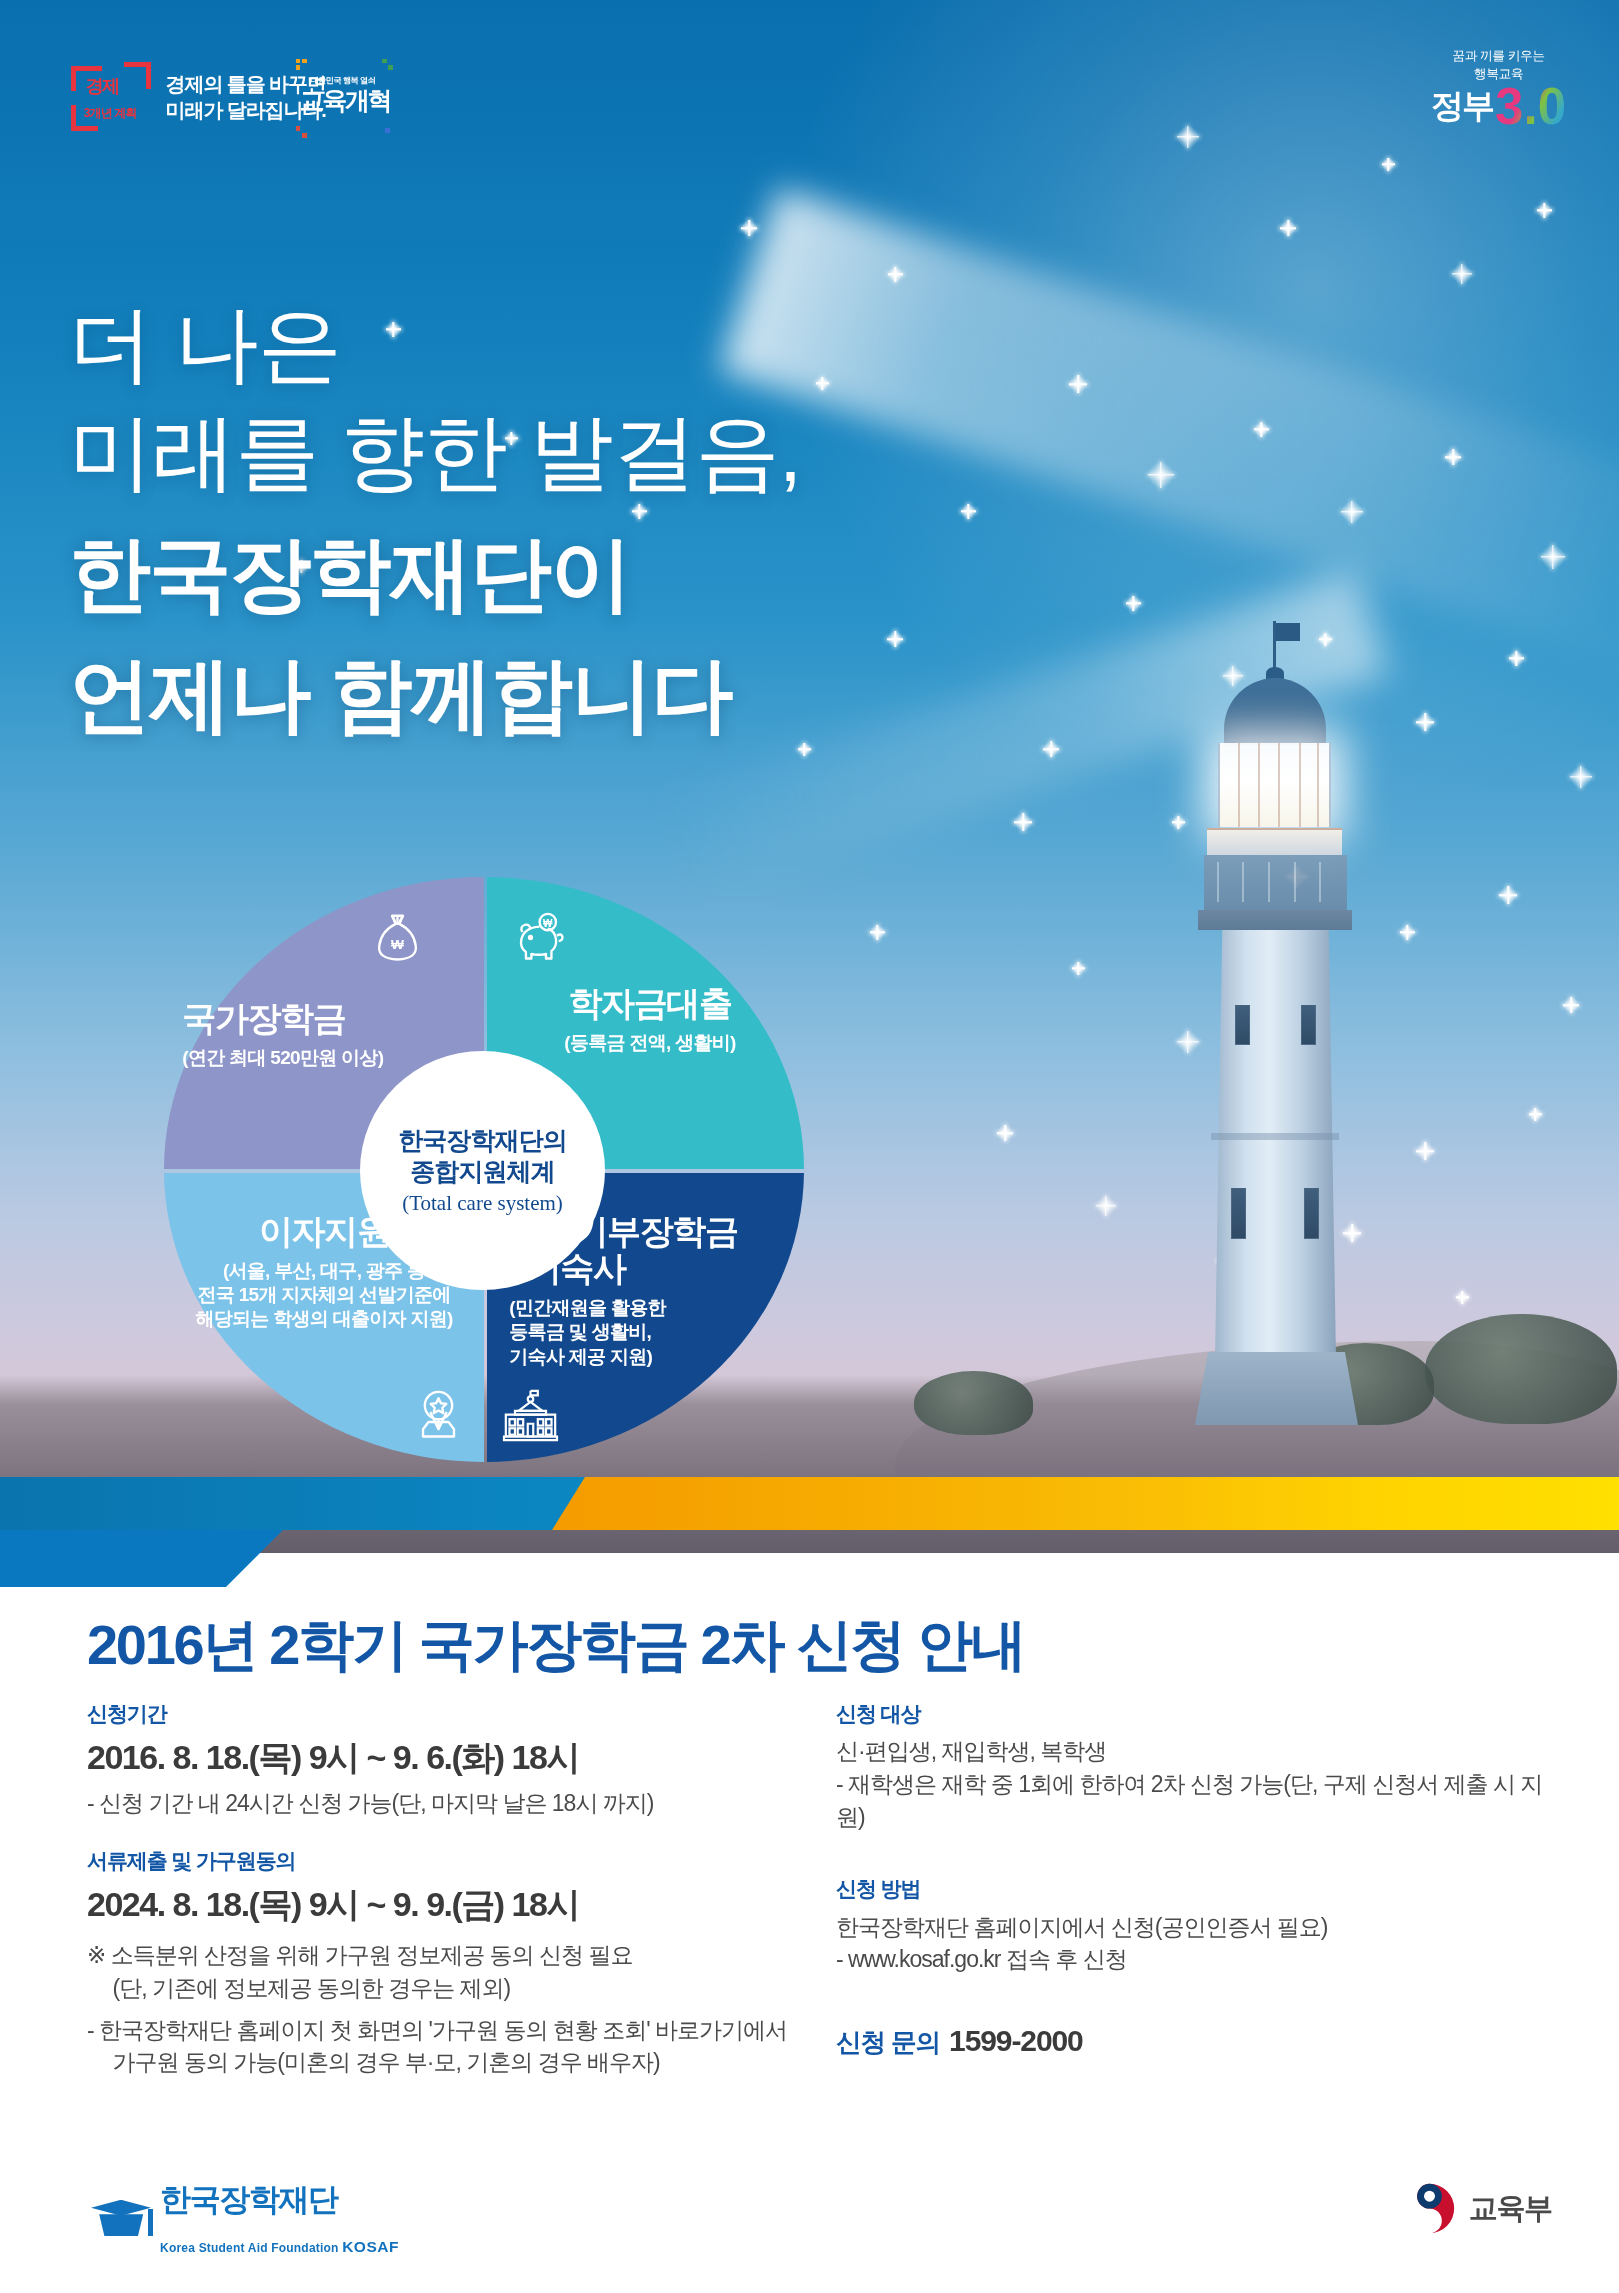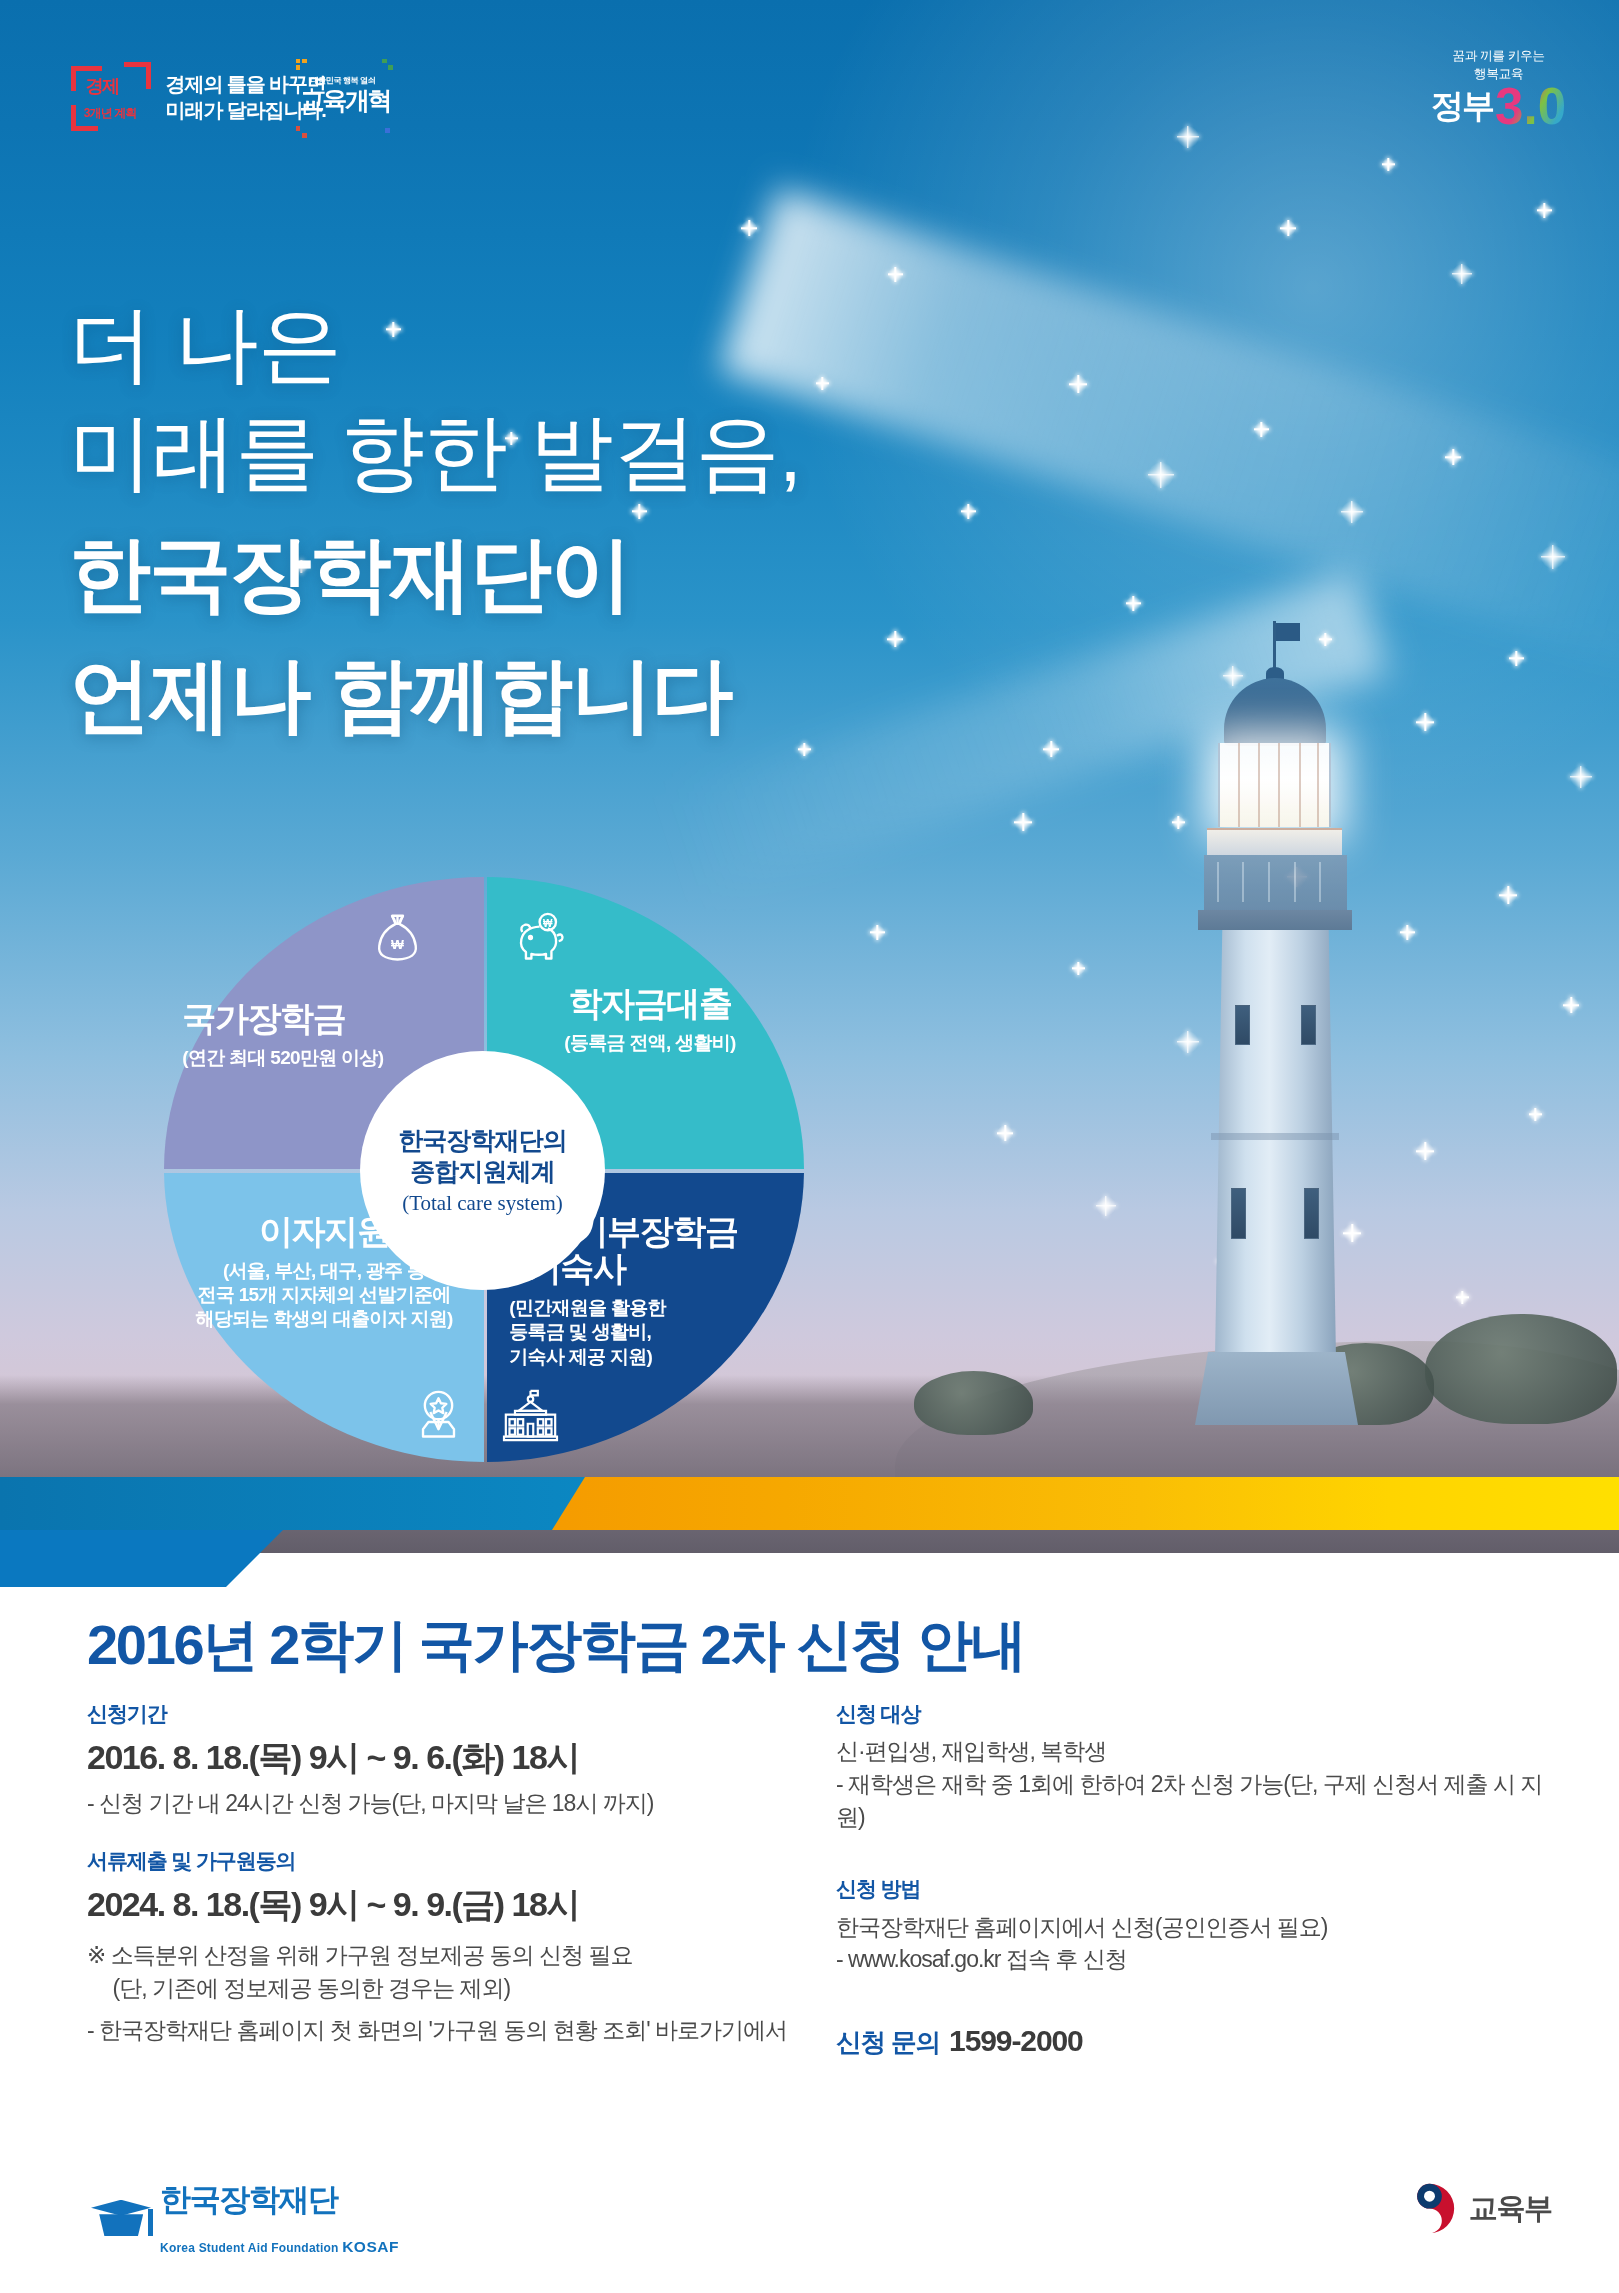--- a/index.html
+++ b/index.html
@@ -596,20 +596,21 @@
         <div class="blk-head">신청기간</div>
         <div class="blk-big">2016. 8. 18.(목) 9시 ~ 9. 6.(화) 18시</div>
         <div class="blk-line">- 신청 기간 내 24시간 신청 가능(단, 마지막 날은 18시 까지)</div>
       </div>
       <div class="blk">
         <div class="blk-head">서류제출 및 가구원동의</div>
         <div class="blk-big">2024. 8. 18.(목) 9시 ~ 9. 9.(금) 18시</div>
         <div class="blk-line" style="margin-top:11px;">※ 소득분위 산정을 위해 가구원 정보제공 동의 신청 필요</div>
         <div class="blk-line indent">(단, 기존에 정보제공 동의한 경우는 제외)</div>
         <div class="blk-line" style="margin-top:9.1px;">- 한국장학재단 홈페이지 첫 화면의 '가구원 동의 현황 조회' 바로가기에서</div>
+        <div class="blk-line indent">가구원 동의 가능(미혼의 경우 부·모, 기혼의 경우 배우자)</div>
       </div>
     </div>
 
     <div class="col-right">
       <div class="blk">
         <div class="blk-head">신청 대상</div>
         <div class="blk-line">신·편입생, 재입학생, 복학생</div>
         <div class="blk-line">- 재학생은 재학 중 1회에 한하여 2차 신청 가능(단, 구제 신청서 제출 시 지원)</div>
       </div>
       <div class="blk" style="margin-top:42px;">

